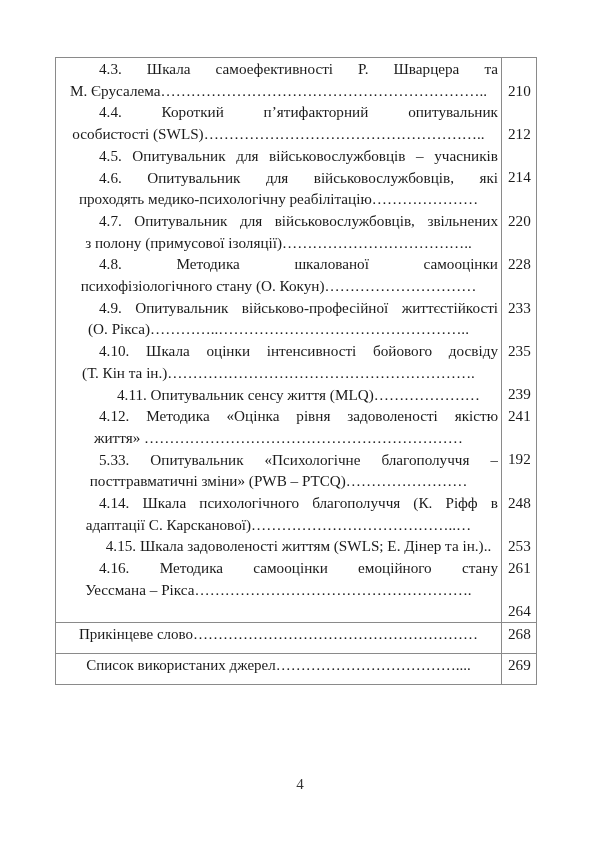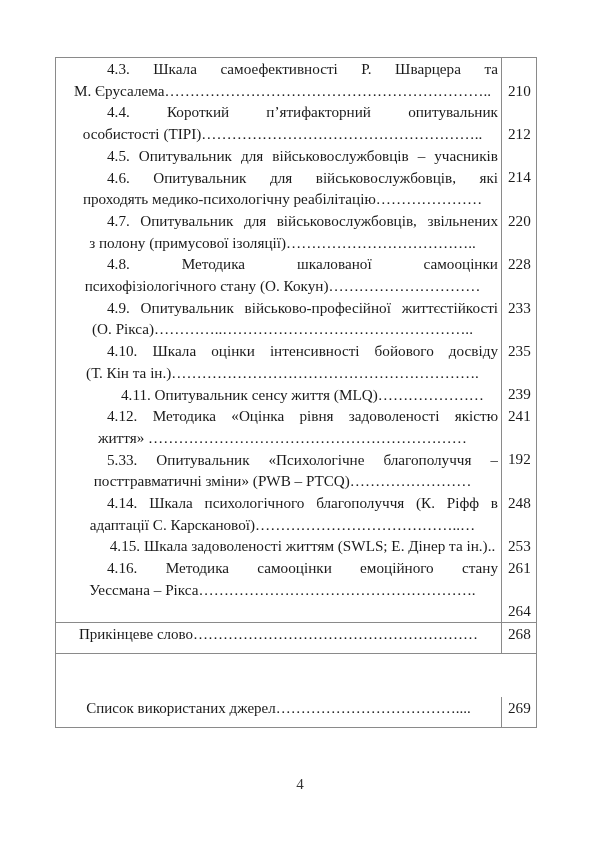--- a/index.html
+++ b/index.html
@@ -22,41 +22,39 @@
       width: 482px;
       border: 1px solid #8a8a8a;
       box-sizing: border-box;
     }
     .toc-row {
       display: flex;
       border-bottom: 1px solid #8a8a8a;
     }
     .toc-row:last-child {
       border-bottom: none;
-      margin-top: 43px;
     }
     .toc-left {
       width: 446px;
       box-sizing: border-box;
       border-right: 1px solid #8a8a8a;
       padding: 0 3px 0 3px;
     }
     .toc-right {
       flex: 1;
       box-sizing: border-box;
       padding: 0 3px 0 6px;
     }
     .entry {
       display: flex;
       font-size: 15.2px;
       line-height: 21.7px;
     }
     .entry-text {
       flex: 1;
-      margin-left: 8px;
     }
     .line {
       display: block;
       white-space: nowrap;
       overflow: hidden;
       text-align: center;
     }
     .line.justify {
       text-align: justify;
       text-align-last: justify;
@@ -101,21 +99,21 @@
     <div class="toc-left" id="toc-left">
         <div class="entry">
           <div class="entry-text">
             <span class="line indent justify">4.3. Шкала самоефективності Р. Шварцера та</span>
             <span class="line">М. Єрусалема………………………………………………………..</span>
           </div>
         </div>
         <div class="entry">
           <div class="entry-text">
             <span class="line indent justify">4.4. Короткий п’ятифакторний опитувальник</span>
-            <span class="line">особистості (TIPI)………………………………………………..</span>
+            <span class="line">особистості (SWLS)………………………………………………..</span>
           </div>
         </div>
         <div class="entry">
           <div class="entry-text">
             <span class="line indent justify">4.5. Опитувальник для військовослужбовців – учасників</span>
           </div>
         </div>
         <div class="entry">
           <div class="entry-text">
             <span class="line indent justify">4.6. Опитувальник для військовослужбовців, які</span>

